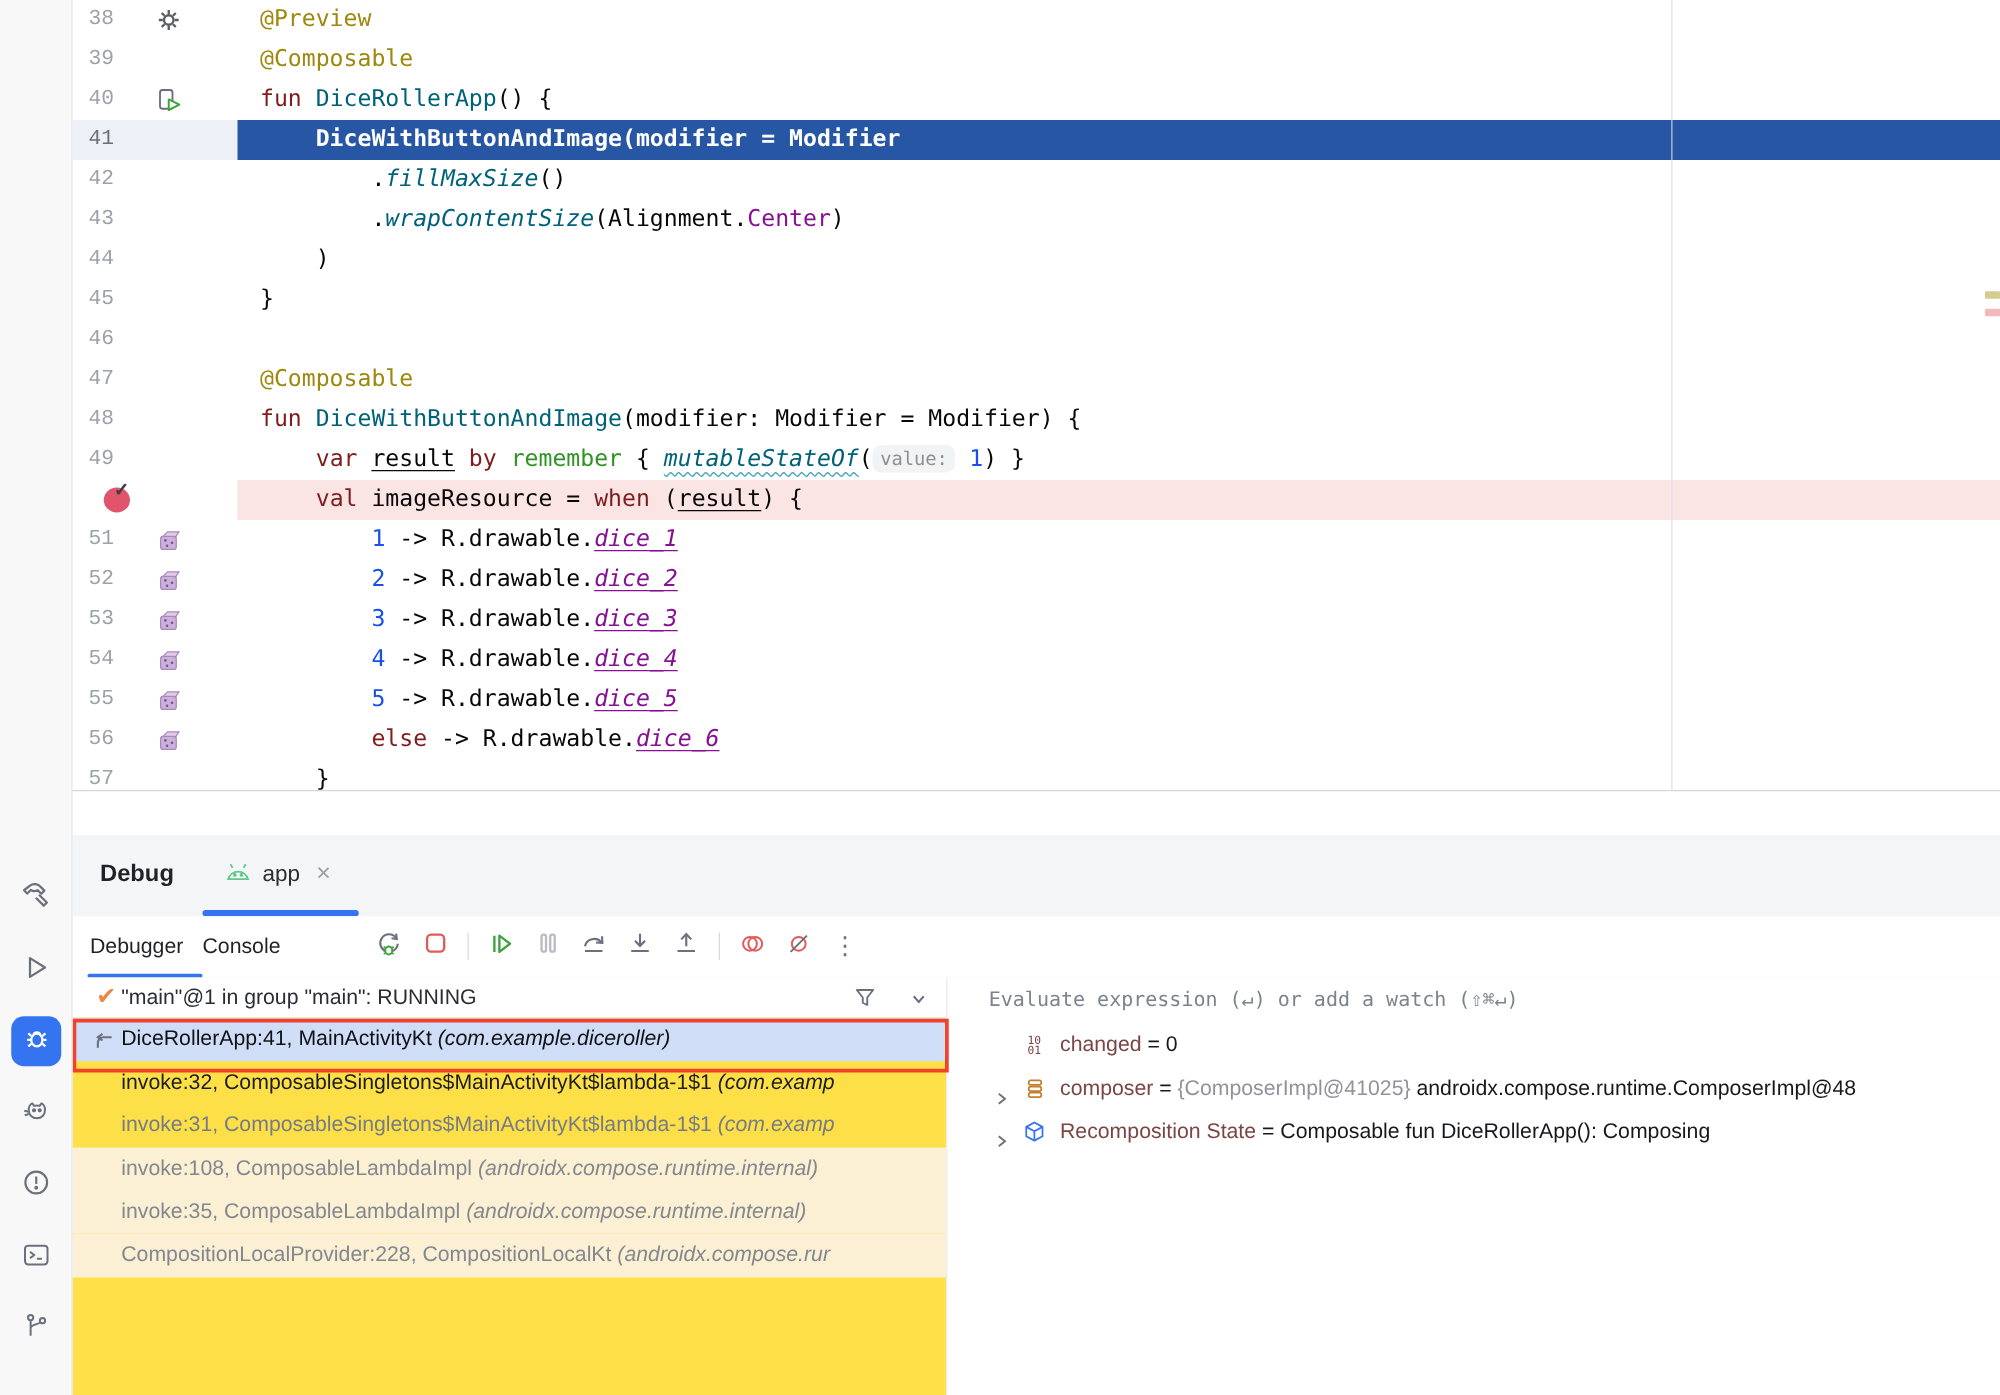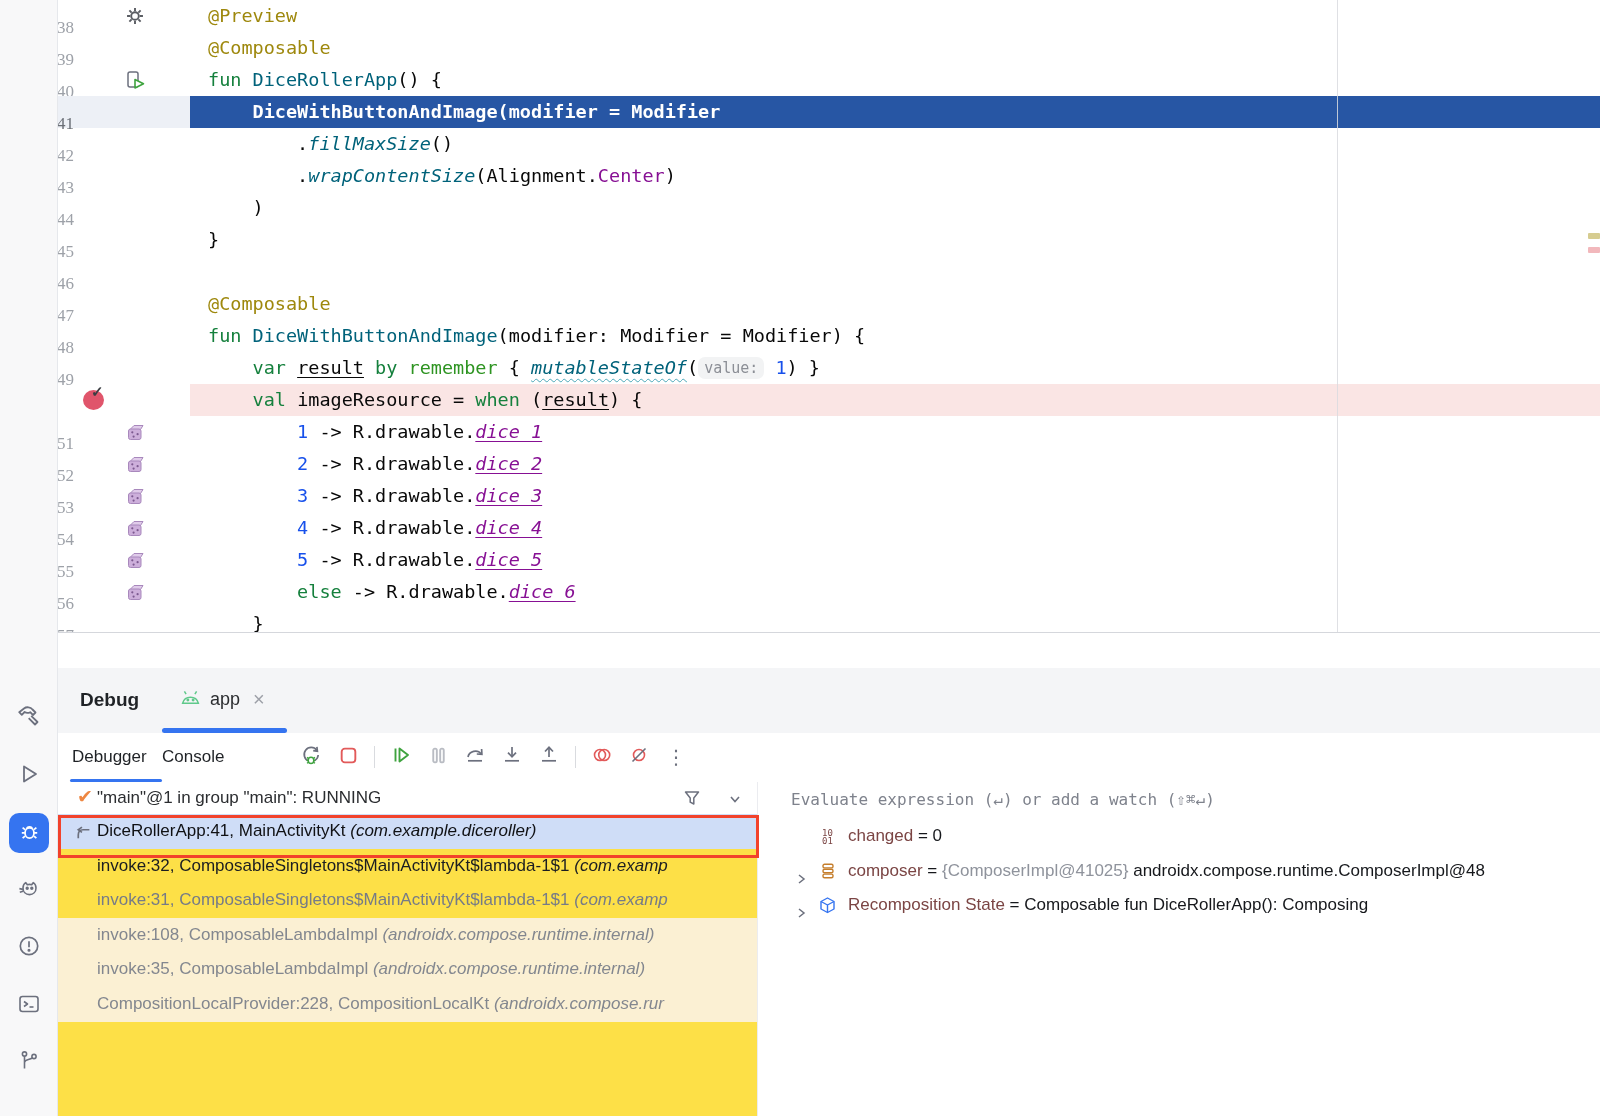--- a/index.html
+++ b/index.html
@@ -10,31 +10,31 @@
           border-right:1px solid #e6e8ec;z-index:8;}
   .stripe-btn{position:absolute;left:9px;width:40px;height:40px;border-radius:10px;
               display:flex;align-items:center;justify-content:center;}
   .stripe-btn.selected{background:#3574F0;}
   
   #editor{position:absolute;left:57px;top:0;width:1543px;height:632px;overflow:hidden;
           background:#fff;border-bottom:1px solid #d5d7dc;}
   .line{position:absolute;left:0;width:1543px;height:32px;}
   .gut{position:absolute;left:0;top:0;width:133px;height:32px;}
   .line.exec .gut{background:#EDF0F6;}
-  .gnum{position:absolute;left:0;top:0;width:48px;height:32px;line-height:32px;text-align:left;
-        font-family:Liberation Serif, serif;font-size:17px;color:#9DA1A8;margin-top:12px;}
+  .gnum{position:absolute;left:0;top:0;width:48px;height:32px;line-height:32px;text-align:center;
+        font-family:Liberation Mono, monospace;font-size:17px;color:#9DA1A8;}
   .line.exec .gnum{color:#6b6f76;}
   .gicon{position:absolute;top:4px;left:66px;width:24px;height:24px;display:flex;align-items:center;justify-content:center;}
   .code{position:absolute;left:133px;top:0;right:0;height:32px;line-height:32px;white-space:pre;
         font-family:"DejaVu Sans Mono",monospace;font-size:18.5px;color:#080808;}
   .code{padding-left:18px;}
   .line.exec .code{background:#2756A4;}
   .line.exec .code span{color:#fff !important;font-weight:bold;}
   .line.bp .code{background:#FAE5E4;}
-  .tok-pl{color:#080808}.tok-kw{color:#15803d}.tok-fn{color:#00627A}
+  .tok-pl{color:#080808}.tok-kw{color:#7f1d1d}.tok-fn{color:#00627A}
   .tok-fc{color:#00627A;font-style:italic}.tok-an{color:#9E880D}
   .tok-nu{color:#1750EB}.tok-pr{color:#871094}.tok-gr{color:#2E9422}
   .tok-it{font-style:italic}
   .tok-u{text-decoration:underline;text-underline-offset:3px;}
   .tok-wv{text-decoration:underline wavy #4BA8b8;text-decoration-thickness:1px;text-underline-offset:4px;}
   .tok-hint{display:inline-block;background:#F2F3F4;color:#8C8F96;border-radius:7px;
             padding:0 6px;font-size:15px;line-height:22px;vertical-align:1px;}
   #margin-guide{position:absolute;top:0;height:632px;width:1px;background:#d9dbdf;opacity:.85;z-index:3;}
   .stripe-mark{position:absolute;width:12px;height:6px;right:0;border-radius:1px;z-index:4;}
   .bp-wrap{position:absolute;left:26px;top:5px;width:22px;height:22px;}

